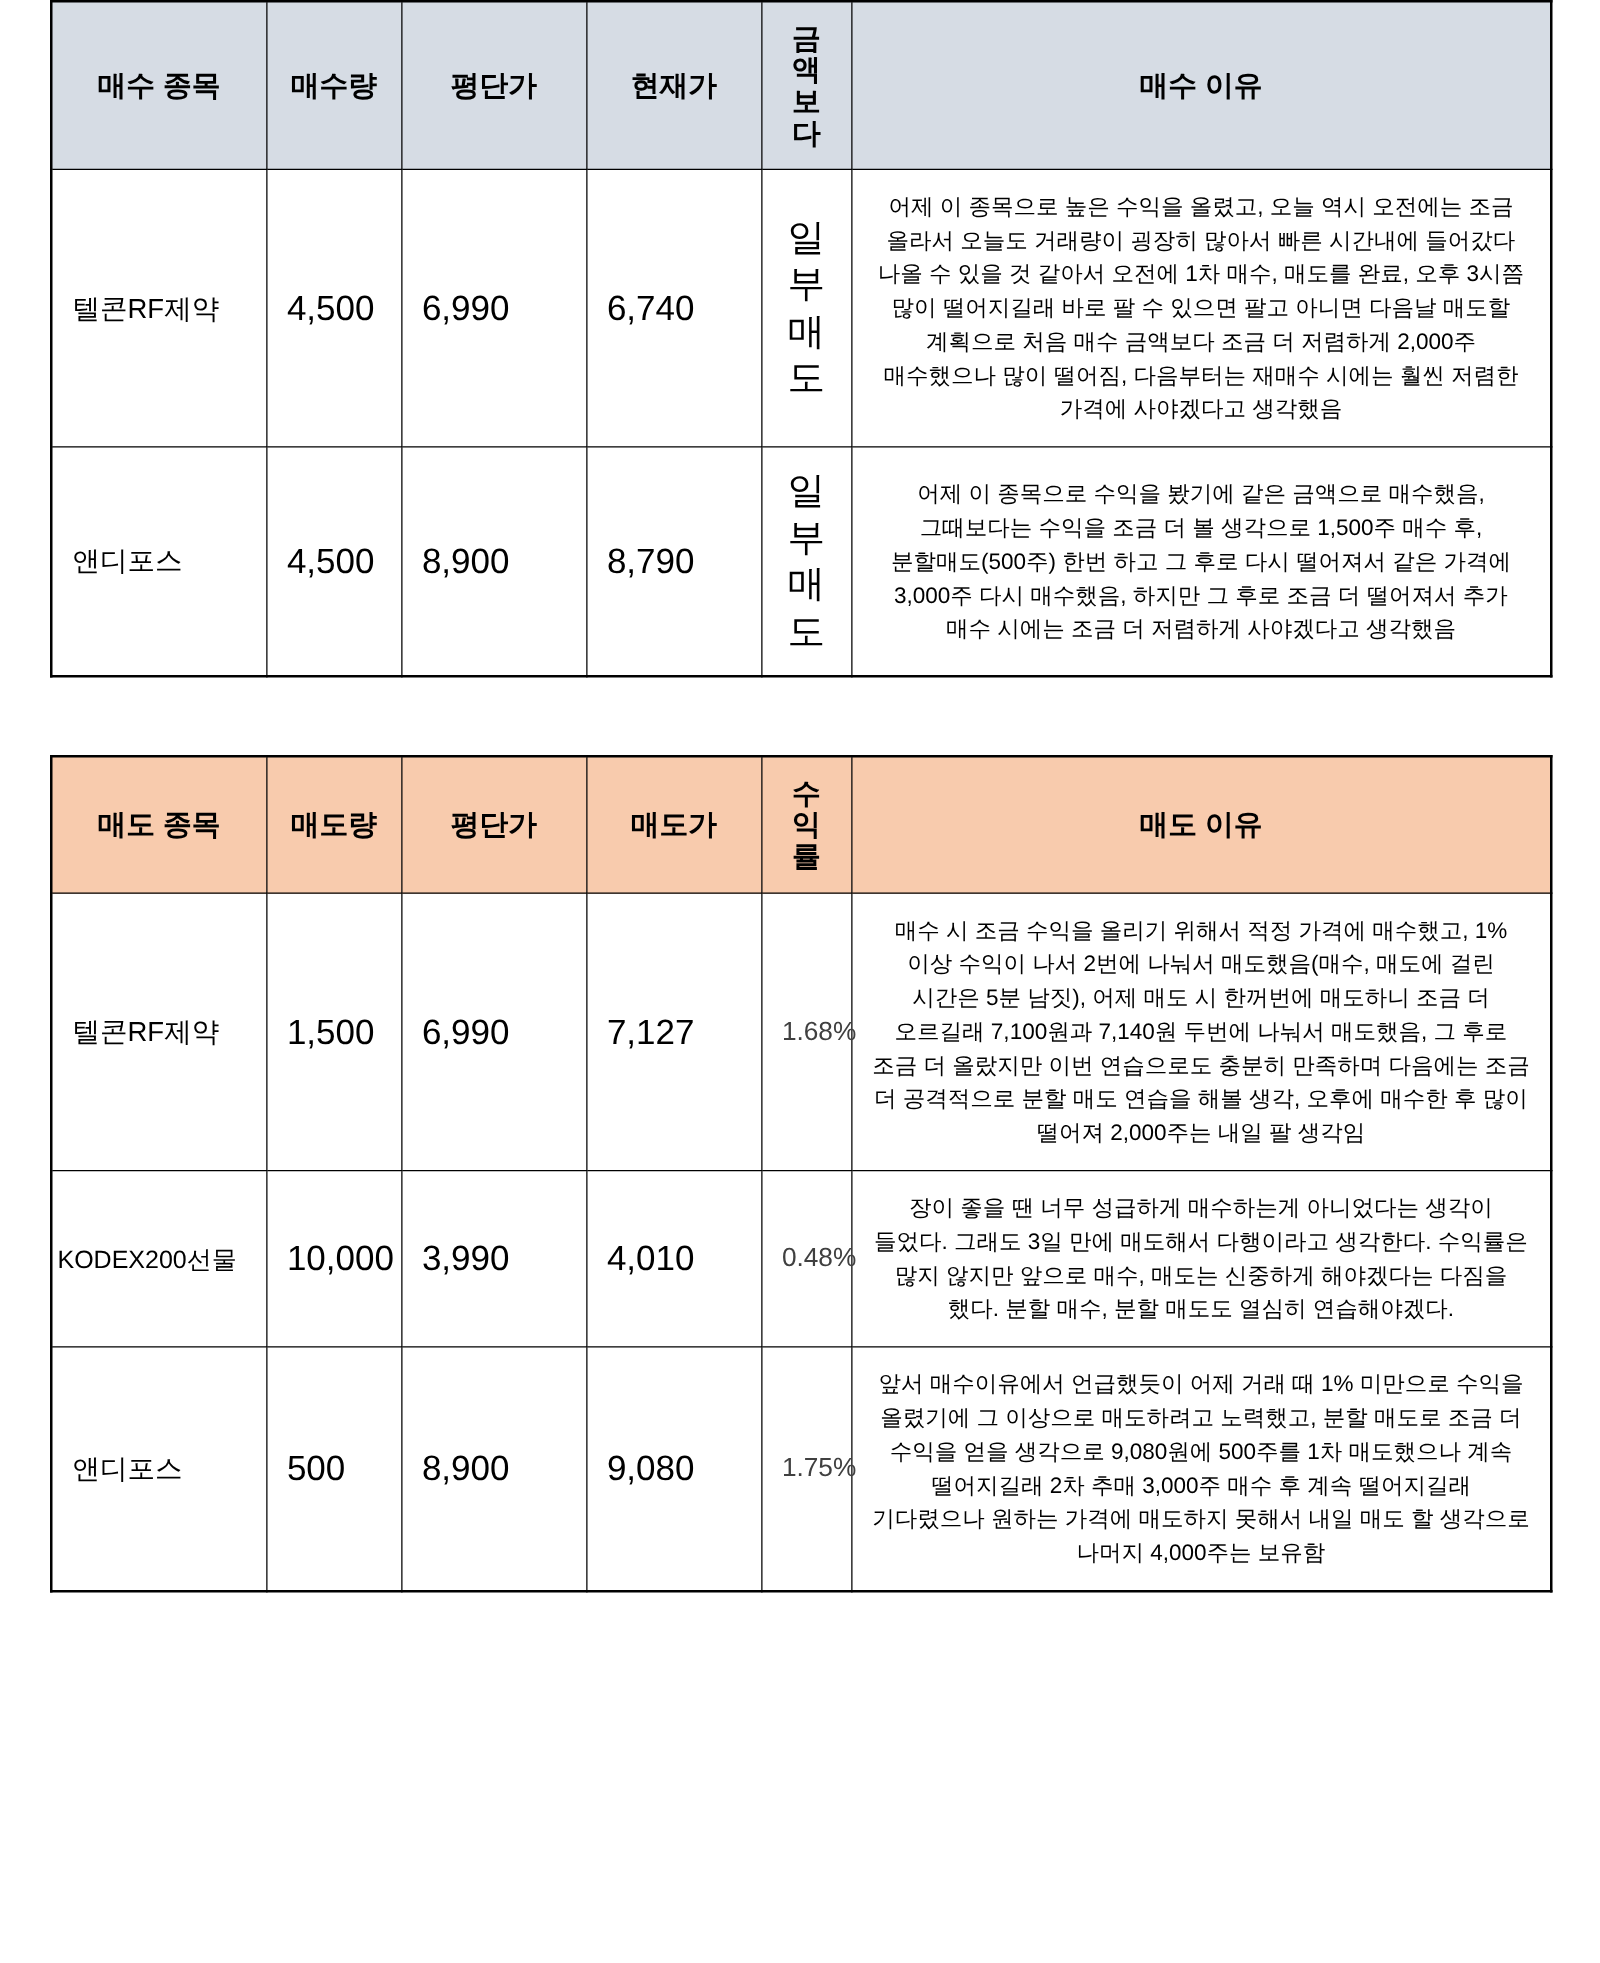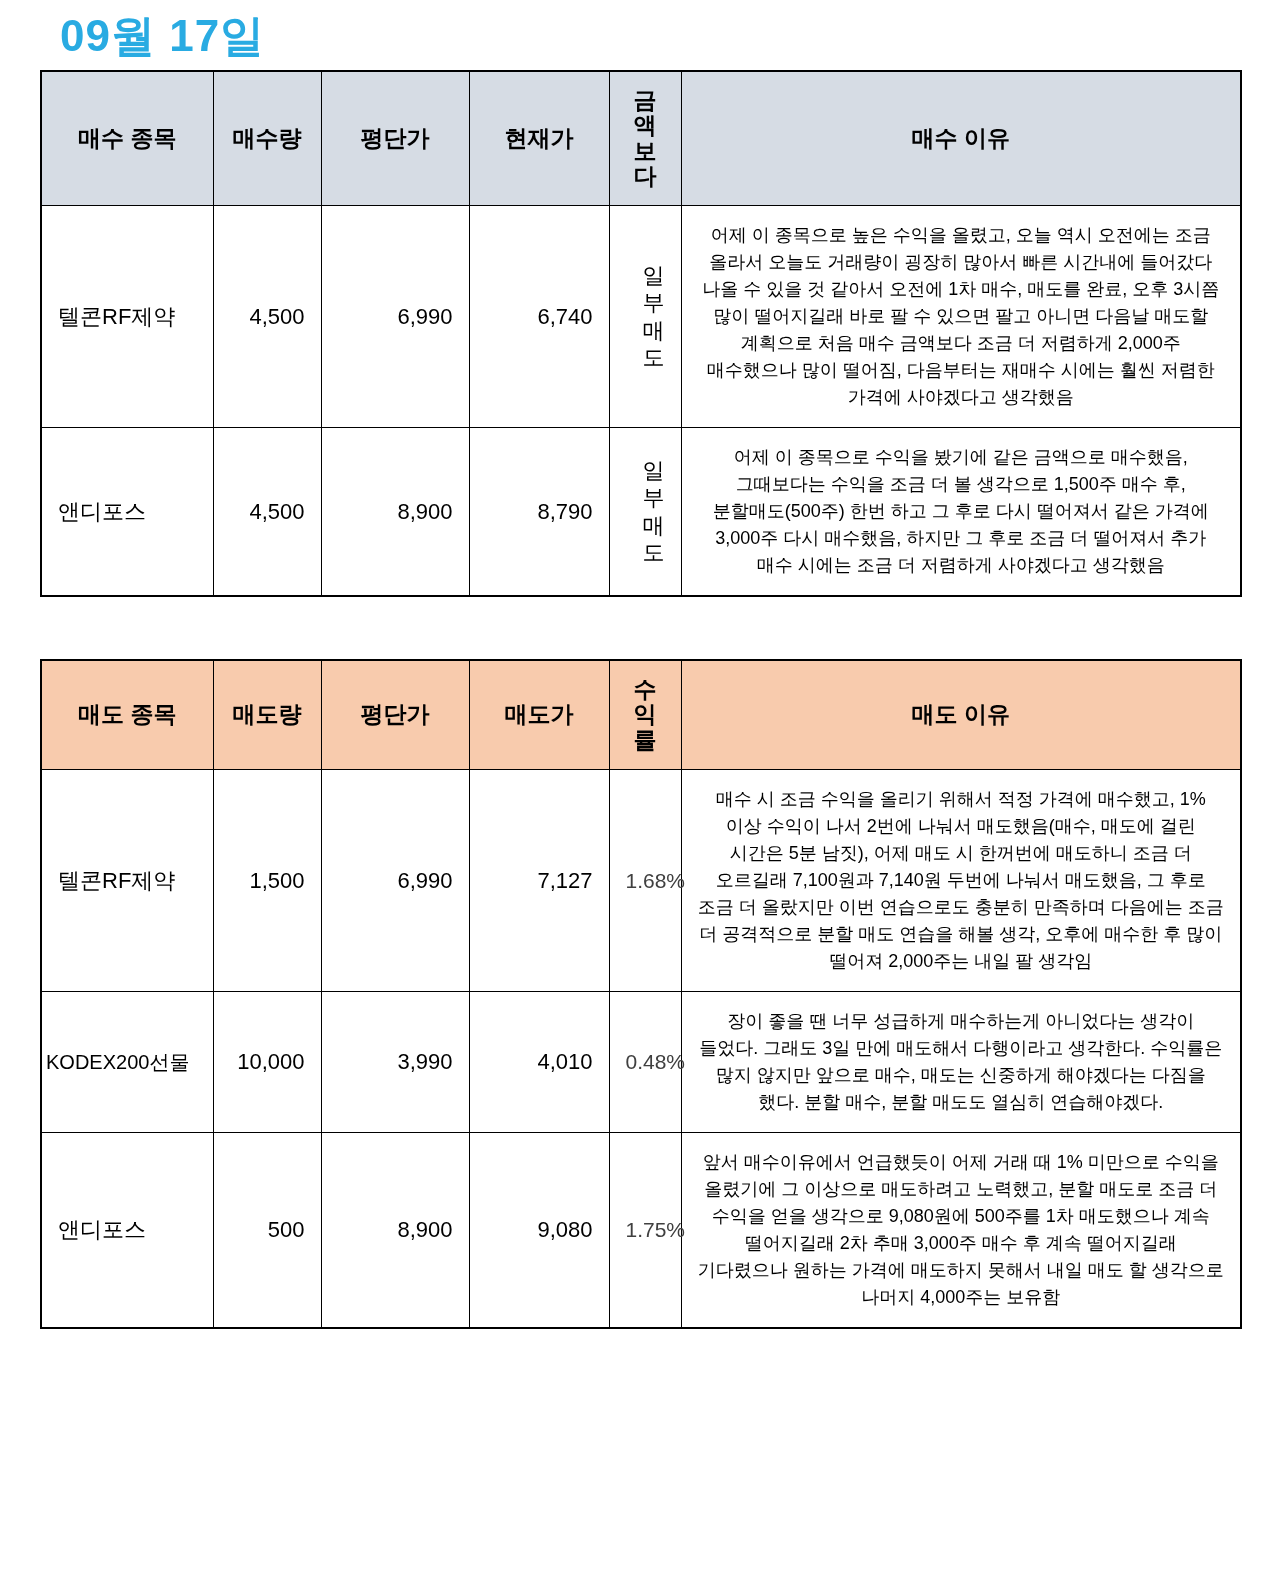--- a/index.html
+++ b/index.html
@@ -81,28 +81,28 @@
   .sell-table col.c-reason { width: 560px; }
 
   
   .cell-name {
     font-size: 22px;
     text-align: left;
     padding-left: 8px;
   }
   .cell-name.small { font-size: 20px; padding-left: 4px; }
   .cell-num {
-    font-size: 22px;
-    text-align: right;
+    font-size: 28px;
+    text-align: left;
     padding-right: 10px;
     margin-top: 24px;
   }
   .cell-flag {
-    font-size: 22px;
-    text-align: right;
+    font-size: 30px;
+    text-align: center;
     line-height: 1.25;
   }
   .cell-rate {
     font-size: 21px;
     text-align: right;
     padding-right: 6px;
     color: #404040;
   }
   .cell-reason {
     font-size: 18px;
@@ -114,21 +114,20 @@
   }
   .cell-reason.mid { vertical-align: middle; }
 
   .gap-block { height: 62px; }
 </style>
 </head>
 <body>
 
 <div class="page">
 
-  <h1 class="doc-title">09월 17일</h1>
 
   <table class="journal buy-table">
     <colgroup>
       <col class="c-name">
         <col class="c-qty">
         <col class="c-avg">
       <col class="c-cur">
         <col class="c-flag">
         <col class="c-reason">
     </colgroup>

